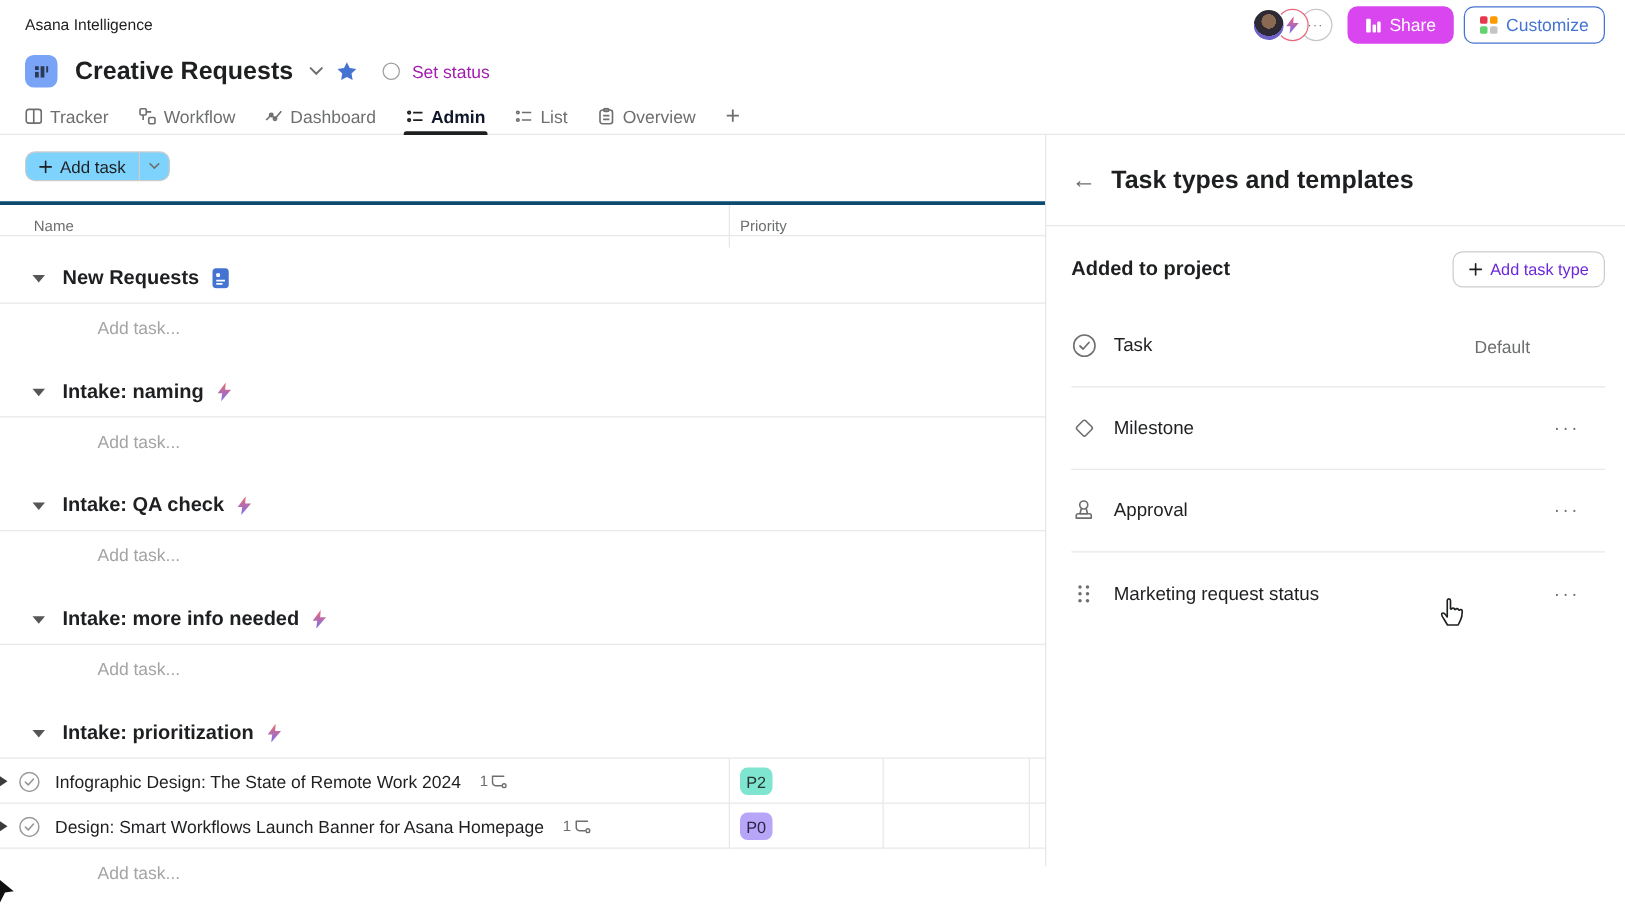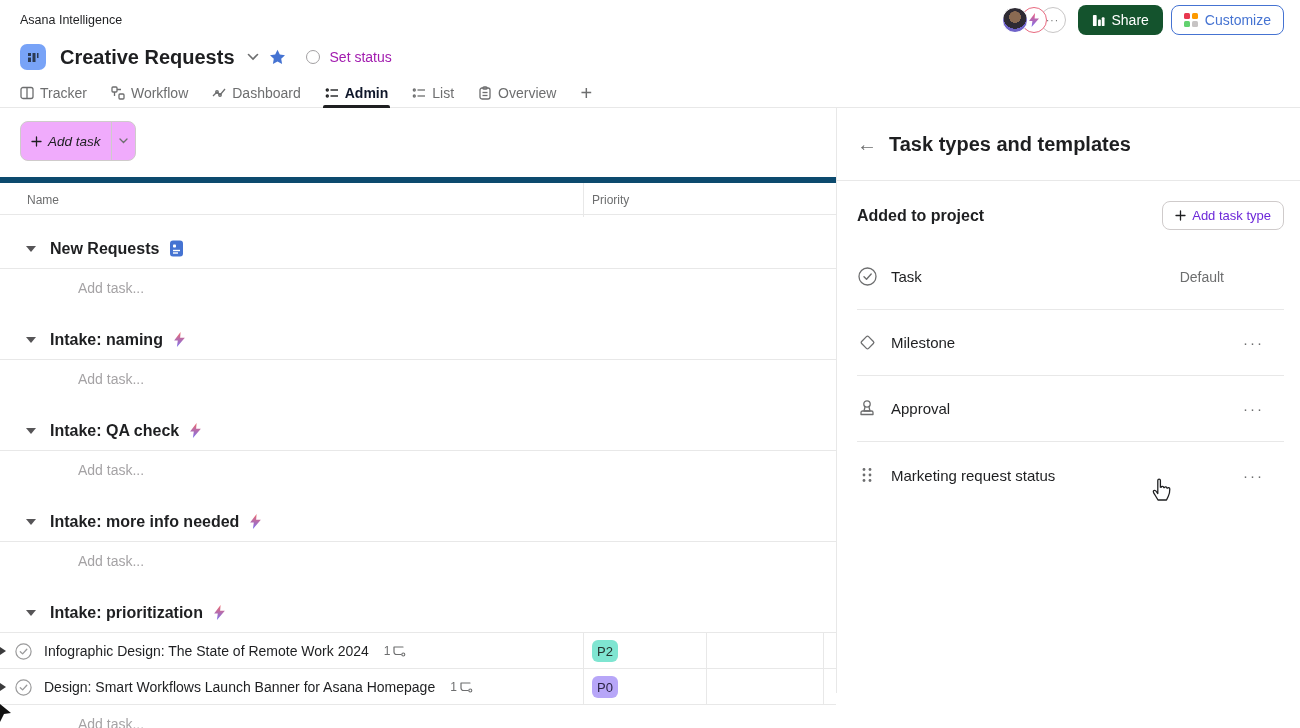--- a/index.html
+++ b/index.html
@@ -7,21 +7,21 @@
     font-family:"Liberation Sans","DejaVu Sans",sans-serif; color:#1e1f21; }
   .topbar { height:40px; display:flex; align-items:center; padding:0 16px 0 20px; }
   .app-title { font-size:12.5px; color:#1e1f21; }
   .topbar-right { margin-left:auto; display:flex; align-items:center; gap:8px; }
   .avatar-stack { display:flex; align-items:center; margin-right:4px; }
   .avatar { width:26px; height:26px; border-radius:50%; display:flex; align-items:center; justify-content:center; background:#fff; }
   .avatar + .avatar { margin-left:-7px; }
   .avatar-photo { background:radial-gradient(circle at 50% 38%, #8a6a52 0 30%, #2e2a33 31% 60%, #6f63c9 61%); border:1px solid #fff; z-index:3; }
   .avatar-bolt { border:1.5px solid #e8687e; z-index:2; }
   .avatar-more { border:1px solid #c8c6c6; color:#6d6e6f; font-size:10px; letter-spacing:1px; z-index:1; }
-  .btn-share { display:flex; align-items:center; gap:7px; background:#14532d; color:#fff; font-size:14px; font-weight:500; border:none; border-radius:8px; height:30px; padding:0 14px; cursor:pointer; }
+  .btn-share { display:flex; align-items:center; gap:7px; background:#d946ef; color:#fff; font-size:14px; font-weight:500; border:none; border-radius:8px; height:30px; padding:0 14px; cursor:pointer; }
   .btn-customize { display:flex; align-items:center; gap:7px; background:#fff; color:#4573d2; font-size:14px; font-weight:500; border:1px solid #4573d2; border-radius:8px; height:30px; padding:0 12px; cursor:pointer; }
   .cust-grid { display:grid; grid-template-columns:6px 6px; grid-template-rows:6px 6px; gap:2px; }
   .cust-grid span { border-radius:1.5px; }
 
   .project-header { display:flex; align-items:center; padding:4px 20px 8px 20px; gap:10px; }
   .project-icon { width:26px; height:26px; border-radius:7px; background:#78a3f7; display:flex; align-items:center; justify-content:center; }
   .project-title { font-size:20px; font-weight:700; margin-left:4px; }
   .title-chevron { margin-left:2px; }
   .status-circle { width:14px; height:14px; border:1.5px solid #a2a0a2; border-radius:50%; margin-left:10px; }
   .set-status { font-size:14px; color:#a21caf; }
@@ -30,26 +30,26 @@
   .tab { display:flex; align-items:center; gap:6px; font-size:14px; color:#6d6e6f; height:30px; cursor:pointer; position:relative; }
   .tab svg { stroke:#6d6e6f; }
   .tab.active { color:#0f172a; font-weight:600; }
   .tab.active svg { stroke:#1e1f21; }
   .tab.active::after { content:""; position:absolute; left:-2px; right:-2px; bottom:0; height:3px; background:#1e1f21; border-radius:2px 2px 0 0; }
   .tab-plus { color:#6d6e6f; font-size:20px; font-weight:300; cursor:pointer; line-height:1; }
 
   .main { display:flex; height:585px; }
   .left-panel { width:837px; border-right:1px solid #e8e8e8; position:relative; }
   .addtask-wrap { padding:13px 0 16px 20px; }
-  .split-btn { display:inline-flex; border:1px solid #cfcbcb; border-radius:8px; height:40px; overflow:hidden; background:#f0abfc;font-style:italic; }
+  .split-btn { display:inline-flex; border:1px solid #cfcbcb; border-radius:8px; height:24px; overflow:hidden; background:#7dd3fc; }
   .split-btn .main-part { display:flex; align-items:center; gap:6px; padding:0 10px; font-size:13.5px; color:#1e1f21; cursor:pointer; }
   .split-btn .chev-part { display:flex; align-items:center; justify-content:center; width:24px; border-left:1px solid #cfcbcb; cursor:pointer; }
 
   .grid-row { display:grid; grid-template-columns:583px 123px 118px 1fr; align-items:center; }
-  .table-header { height:38px; border-top:6px solid #0c4a6e; border-bottom:1px solid #e8e8e8; font-size:12px; color:#6d6e6f; }
+  .table-header { height:28px; border-top:3px solid #0c4a6e; border-bottom:1px solid #e8e8e8; font-size:12px; color:#6d6e6f; }
   .table-header .cell { padding-left:8px; height:34px; display:flex; align-items:center; }
   .cell-name { padding-left:27px !important; }
   .cell-b { border-left:1px solid #e8e8e8; }
   .cell-r { border-right:1px solid #e8e8e8; }
 
   .section { margin-top:14px; }
   .section-title-row { height:40px; display:flex; align-items:center; gap:10px; padding-left:26px; border-bottom:1px solid #e8e8e8; }
   .section-title { font-size:16px; font-weight:600; margin-left:4px; }
   .caret-down { width:0; height:0; border-left:5px solid transparent; border-right:5px solid transparent; border-top:6px solid #565557; cursor:pointer; }
   .caret-right { width:0; height:0; border-top:4.5px solid transparent; border-bottom:4.5px solid transparent; border-left:6px solid #3b3b3c; cursor:pointer; }

